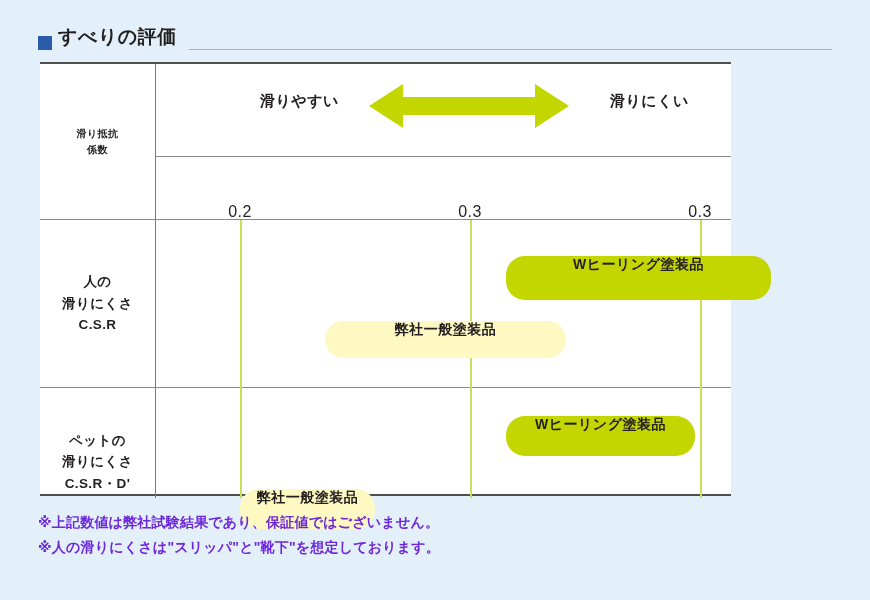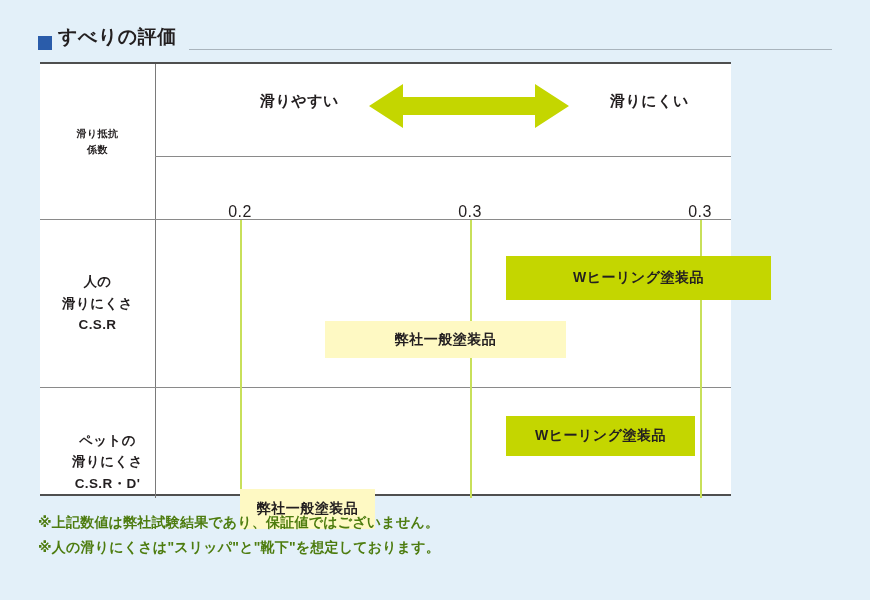--- a/index.html
+++ b/index.html
@@ -165,21 +165,21 @@
   .row-label {
     position: absolute;
     left: 0;
     top: 0;
     width: 115px;
     display: flex;
     align-items: center;
     justify-content: center;
   }
   #plot-row-1 .row-label { height: 167px; }
-  #plot-row-2 .row-label { height: 148px; padding-left: 10px; }
+  #plot-row-2 .row-label { height: 148px; }
   .row-label .lines {
     text-align: center;
     font-size: 13.5px;
     font-weight: bold;
     line-height: 1.6;
     letter-spacing: 0.4px;
   }
 
   
   .gridline {
@@ -187,23 +187,23 @@
     top: 156px;
     width: 1.5px;
     height: 278px;
     background: #c8e05a;
   }
 
   
   .bar {
     position: absolute;
     display: flex;
-    align-items: center;
     justify-content: center;
     box-sizing: border-box;
+    border-radius: 19px;
   }
   .bar span {
     font-size: 14px;
     font-weight: bold;
     letter-spacing: 0.5px;
     color: #231f20;
     white-space: nowrap;
   }
   .bar-green { background: #c4d600; }
   .bar-beige { background: #fef9c3; }
@@ -213,21 +213,21 @@
     position: absolute;
     left: 38px;
     top: 512px;
     width: 700px;
   }
   #footnotes p {
     margin: 0 0 5px 0;
     font-size: 14px;
     font-weight: bold;
     letter-spacing: 0.2px;
-    color: #4d7c0f;
+    color: #6d28d9;
     line-height: 1.45;
     white-space: nowrap;
   }
 </style>
 </head>
 <body>
 
 <div id="title-row">
   <div id="title-bullet"></div>
   <div id="title-text">すべりの評価</div>

